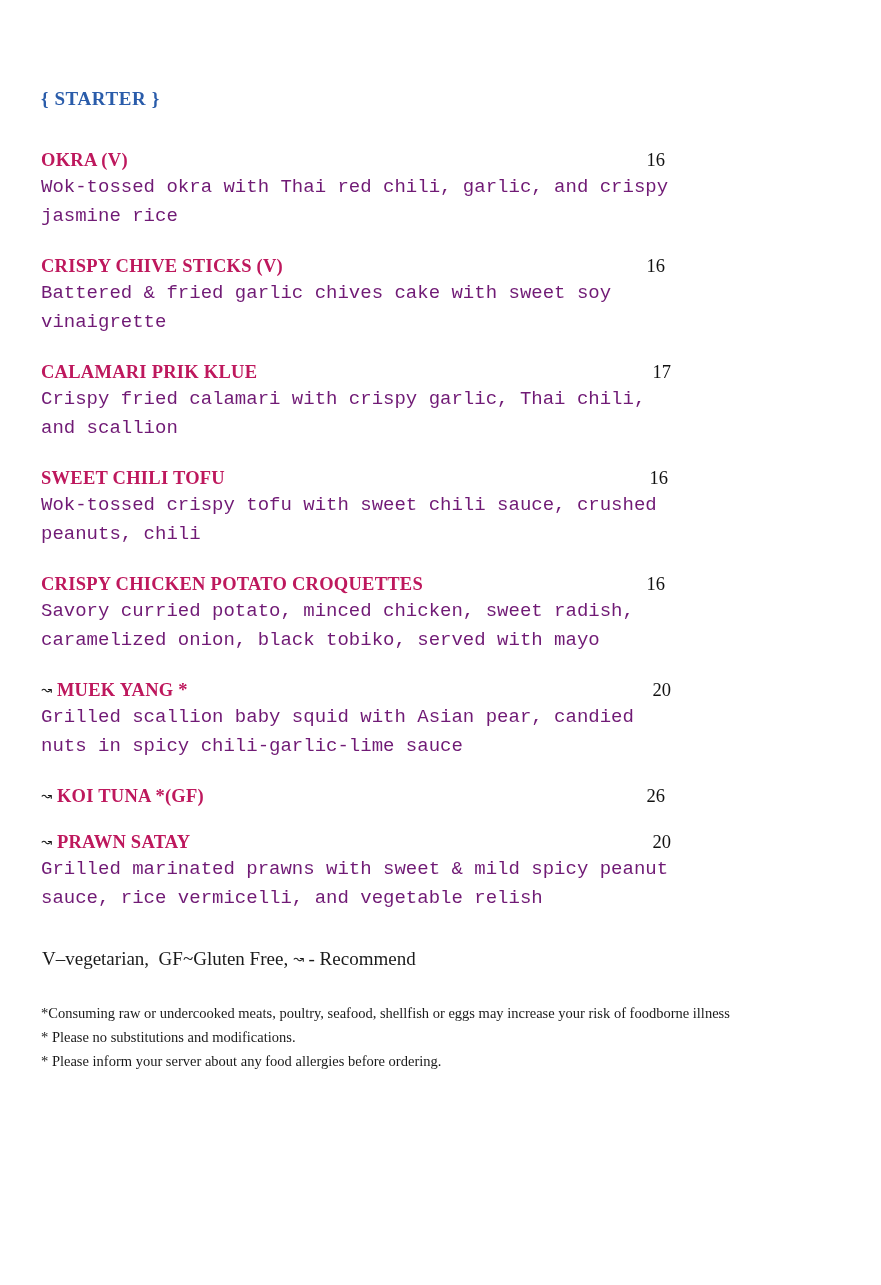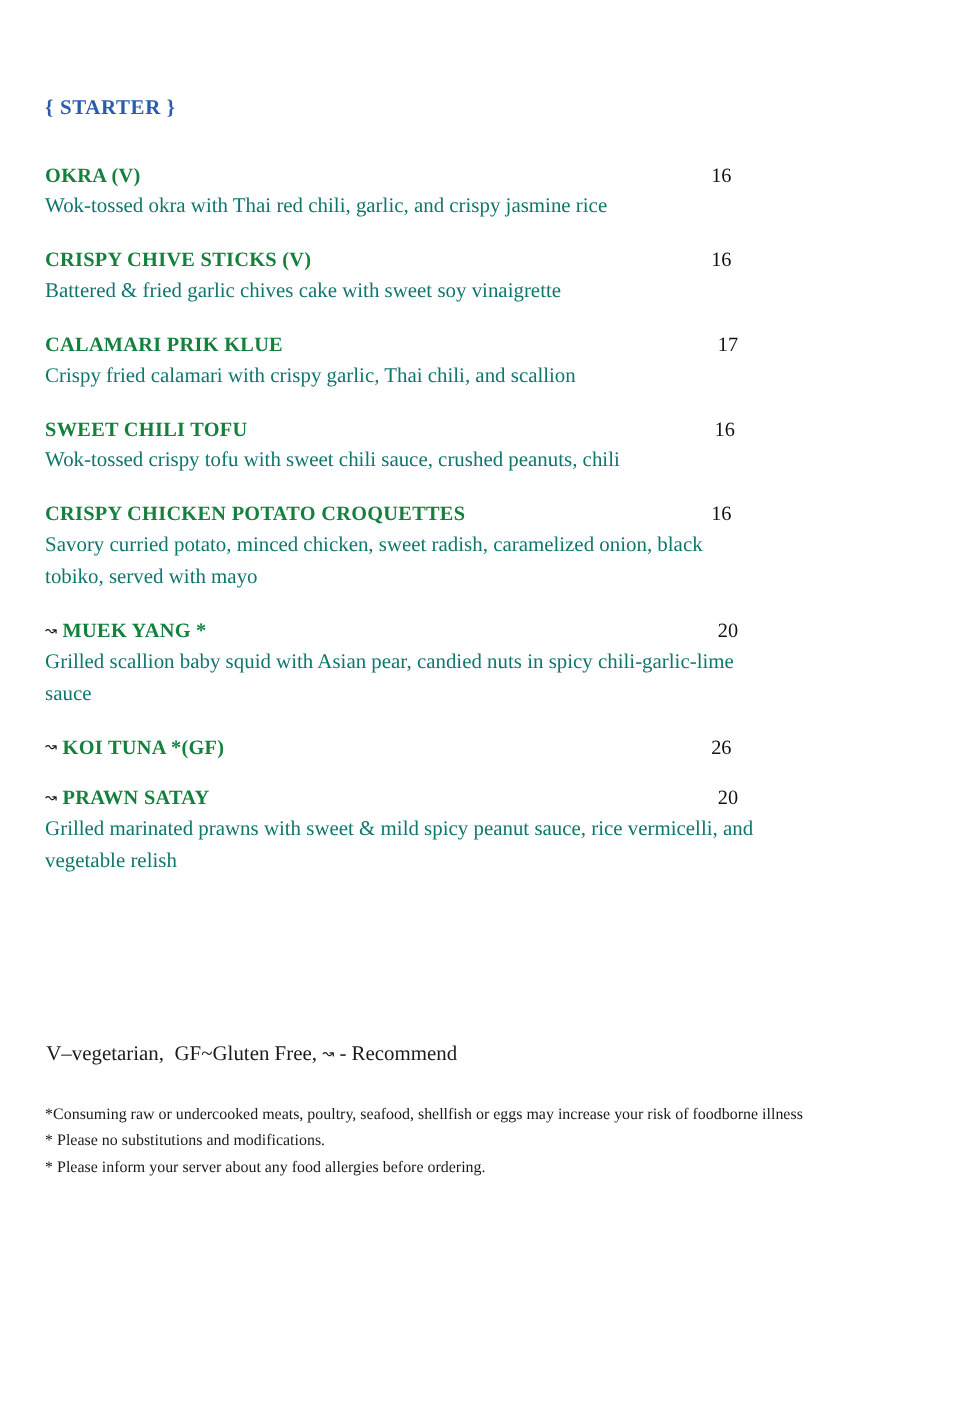--- a/index.html
+++ b/index.html
@@ -69,21 +69,21 @@
     top: -2px;
     color: #111111;
     flex: 0 0 auto;
   }
 
   .item-name {
     font-family: "Liberation Serif", "DejaVu Serif", serif;
     font-weight: bold;
     font-size: 18.5px;
     letter-spacing: 0.25px;
-    color: #15803d;
+    color: #be185d;
     white-space: nowrap;
     flex: 0 0 auto;
   }
 
   .dot-filler {
     flex: 1 1 auto;
     min-width: 8px;
   }
 
   .item-price {
@@ -91,25 +91,25 @@
     font-weight: normal;
     font-size: 18.5px;
     color: #111111;
     flex: 0 0 auto;
     text-align: right;
     width: 34px;
     margin-right: 56px;
   }
 
   .item-desc {
-    font-family: Liberation Serif, serif;
+    font-family: Liberation Mono, monospace;
     font-weight: normal;
     font-size: 19px;
     line-height: 29px;
-    color: #0f766e;
+    color: #701a75;
     max-width: 645px;
   }
 
   
   .menu-item[data-offset="a"] .item-price { margin-right: 56px; }
   .menu-item[data-offset="b"] .item-price { margin-right: 50px; }
   .menu-item[data-offset="c"] .item-price { margin-right: 53px; }
 
   
   .legend {

